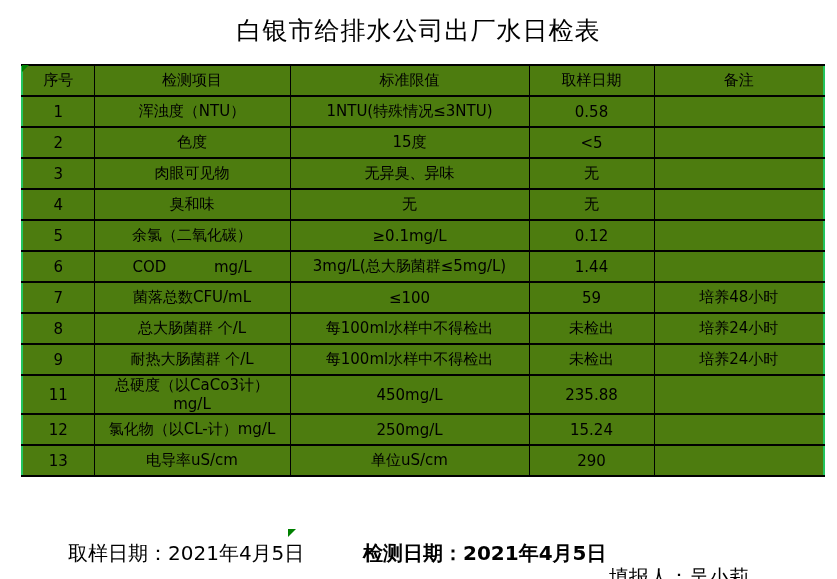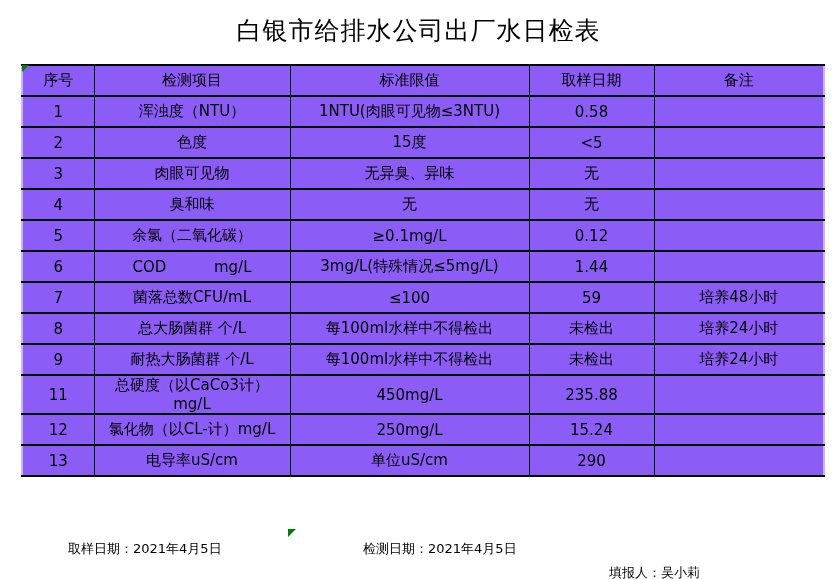--- a/index.html
+++ b/index.html
@@ -19,22 +19,22 @@
     font-weight: 500;
     letter-spacing: 1px;
     color: #000000;
   }
   table.inspection {
     position: absolute;
     left: 21px; top: 64px;
     width: 802px;
     border-collapse: collapse;
     table-layout: fixed;
-    background: #8b5cf6;
-    border: 2px solid #c4b5fd;
+    background: #4d7c0f;
+    border: 2px solid #22c55e;
   }
   table.inspection col.c0 { width: 72px; }
   table.inspection col.c1 { width: 196px; }
   table.inspection col.c2 { width: 239px; }
   table.inspection col.c3 { width: 125px; }
   table.inspection col.c4 { width: 170px; }
   table.inspection th, table.inspection td {
     border-left: 1px solid #000000;
     border-right: 1px solid #000000;
     border-top: 2px solid #000000;
@@ -53,25 +53,25 @@
     width: 0; height: 0;
     border-top: 8px solid #008000;
     border-right: 8px solid transparent;
   }
   .marker-top-left { left: 22px; top: 65px; border-top-width: 7px; border-right-width: 7px; }
   .marker-bottom   { left: 288px; top: 529px; }
   .footer-line {
     position: absolute;
     top: 540px; left: 0; width: 837px;
     height: 22px;
-    font-size: 13px;
+    font-size: 20px;
   }
   .footer-item { position: absolute; top: 0; white-space: nowrap; }
   .footer-sampling { left: 68px; }
-  .footer-test { left: 363px; }
+  .footer-test { left: 363px; font-weight: bold; }
   .footer-reporter { left: 609px; margin-top: 24px; }
 </style>
 </head>
 <body>
 
 <div class="page-title">白银市给排水公司出厂水日检表</div>
 
 <table class="inspection">
   <colgroup>
     <col class="c0">
@@ -86,21 +86,21 @@
         <th>检测项目</th>
         <th>标准限值</th>
         <th>取样日期</th>
         <th>备注</th>
       </tr>
   </thead>
   <tbody>
       <tr>
         <td>1</td>
         <td>浑浊度（NTU）</td>
-        <td>1NTU(肉眼可见物≤3NTU)</td>
+        <td>1NTU(特殊情况≤3NTU)</td>
         <td>0.58</td>
         <td></td>
       </tr>
       <tr>
         <td>2</td>
         <td>色度</td>
         <td>15度</td>
         <td>&lt;5</td>
         <td></td>
       </tr>
@@ -121,21 +121,21 @@
       <tr>
         <td>5</td>
         <td>余氯（二氧化碳）</td>
         <td>≥0.1mg/L</td>
         <td>0.12</td>
         <td></td>
       </tr>
       <tr>
         <td>6</td>
         <td>COD          mg/L</td>
-        <td>3mg/L(特殊情况≤5mg/L)</td>
+        <td>3mg/L(总大肠菌群≤5mg/L)</td>
         <td>1.44</td>
         <td></td>
       </tr>
       <tr>
         <td>7</td>
         <td>菌落总数CFU/mL</td>
         <td>≤100</td>
         <td>59</td>
         <td>培养48小时</td>
       </tr>

